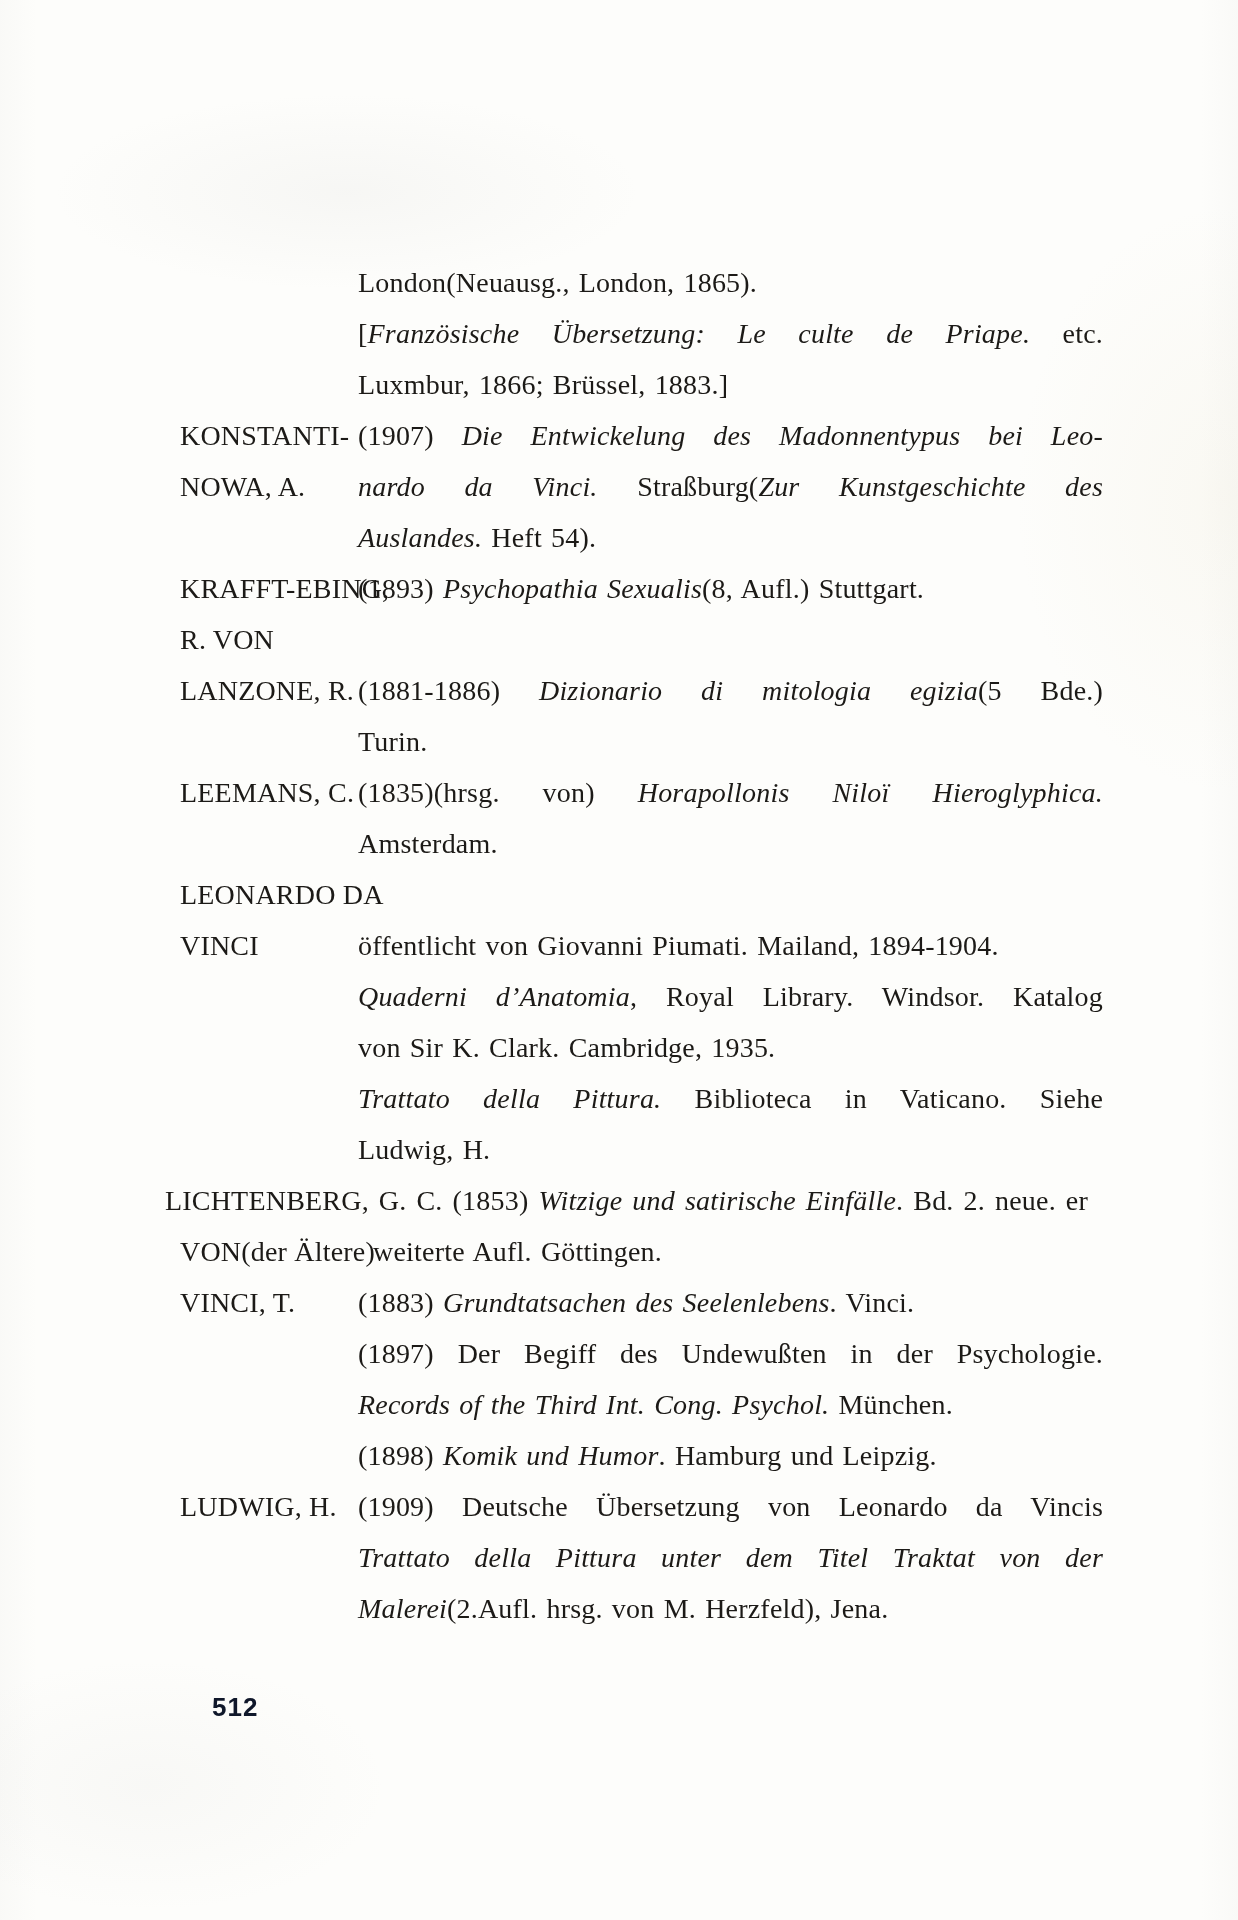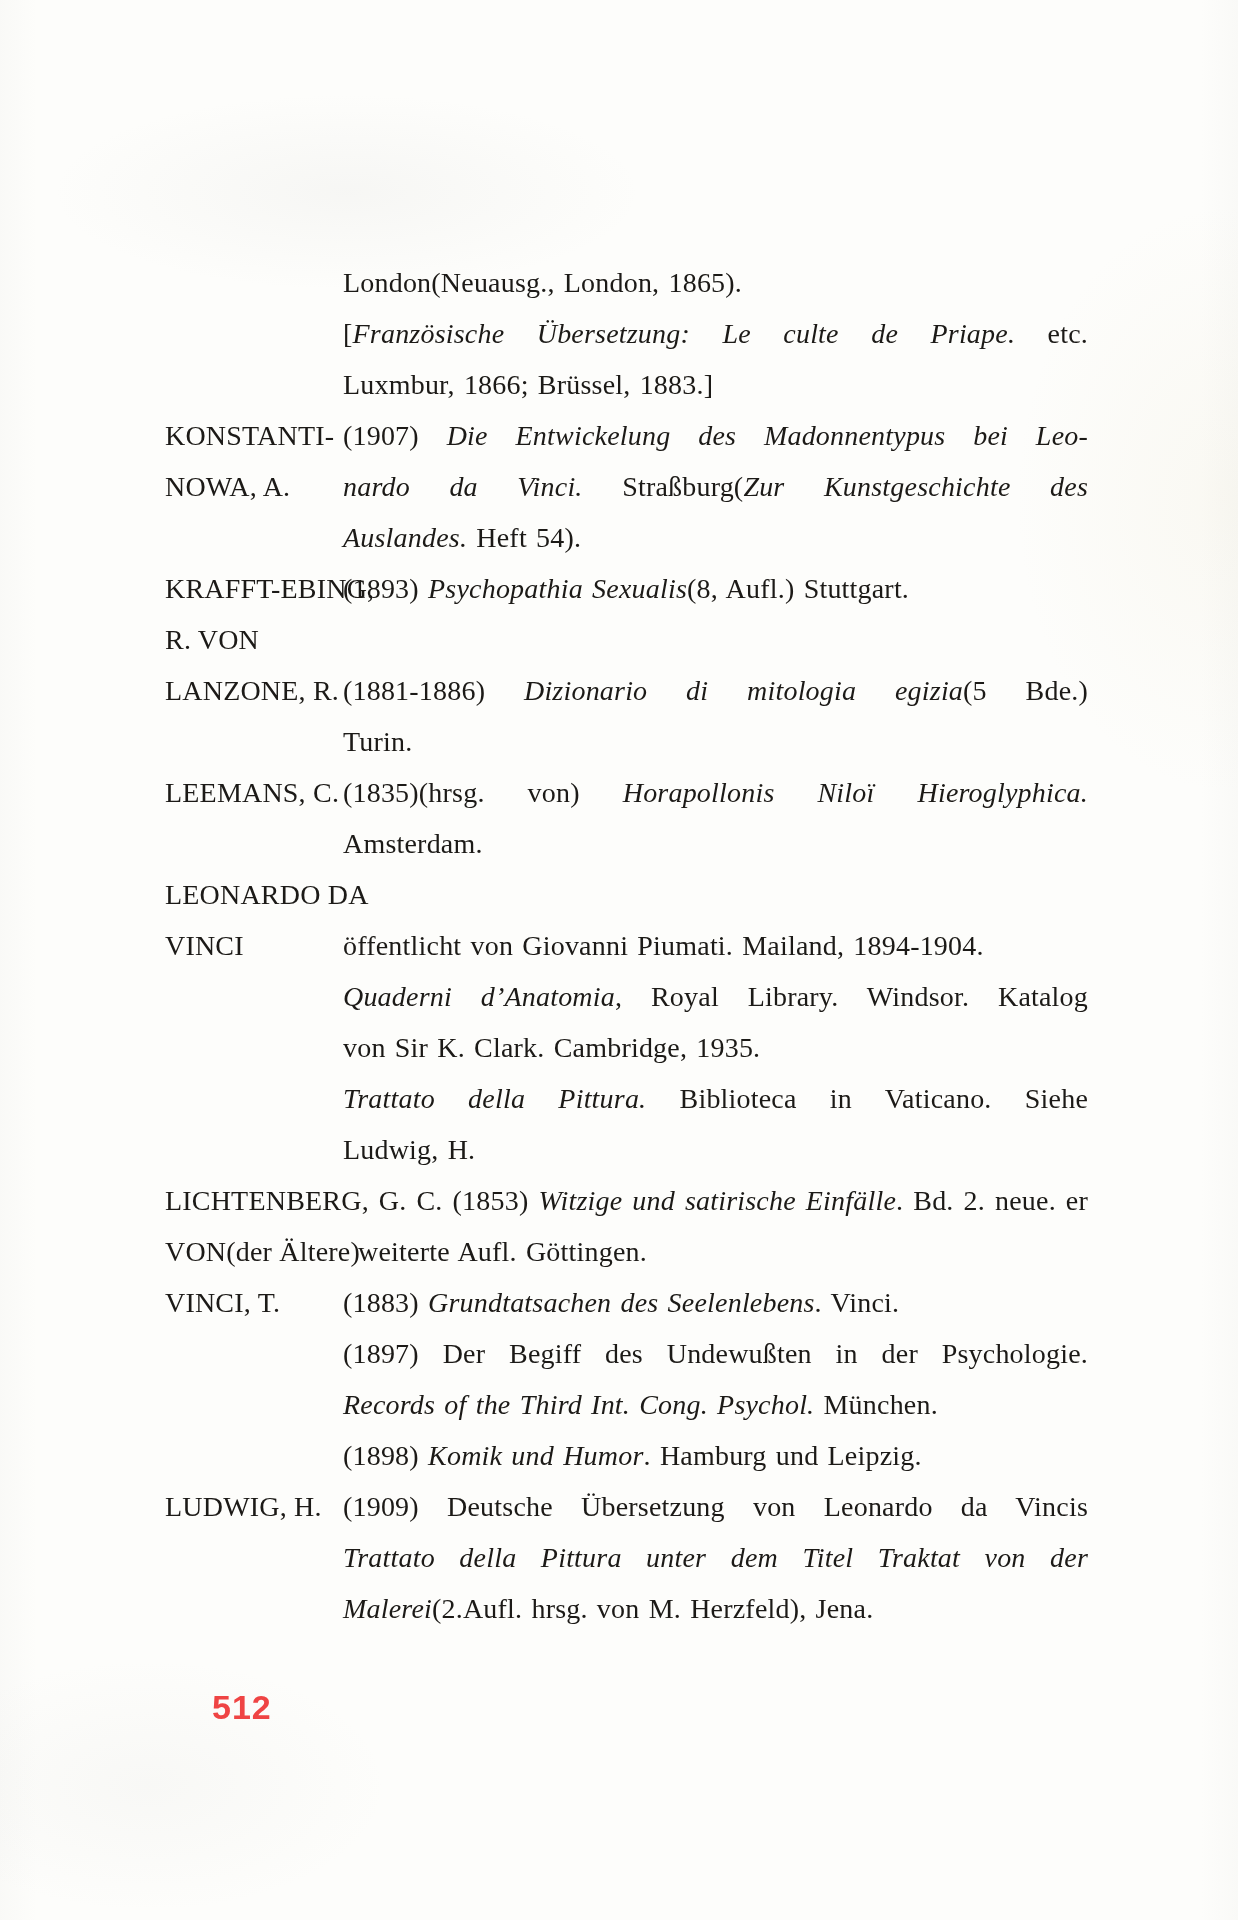--- a/index.html
+++ b/index.html
@@ -32,20 +32,21 @@
     display:flex;
     align-items:flex-start;
     height:51px;
     line-height:51px;
     white-space:nowrap;
   }
   .author{
     flex:none;
     width:178px;
     text-align:left;
+    margin-left:15px;
   }
   .entry{
     flex:none;
     width:745px;
     text-align:left;
     white-space:normal;
   }
   .entry.full{ width:923px; }
   .entry.just{
     text-align:justify;
@@ -55,23 +56,23 @@
   }
   .entry.nojust{ word-spacing:2px; }
   .entry.indent{ margin-left:15px; }
   .it{ font-style:italic; }
   .page-number{
     position:absolute;
     left:212px;
     top:1690px;
     font-family:"Liberation Sans","DejaVu Sans",sans-serif;
     font-weight:700;
-    font-size:34px;
+    font-size:26px;
     line-height:34px;
-    color:#ef4444;
+    color:#0f172a;
     letter-spacing:1px;
   }
 </style>
 </head>
 <body>
 
 <div class="scan-texture"></div>
 
 <main>
   <section class="bib" id="bib">

